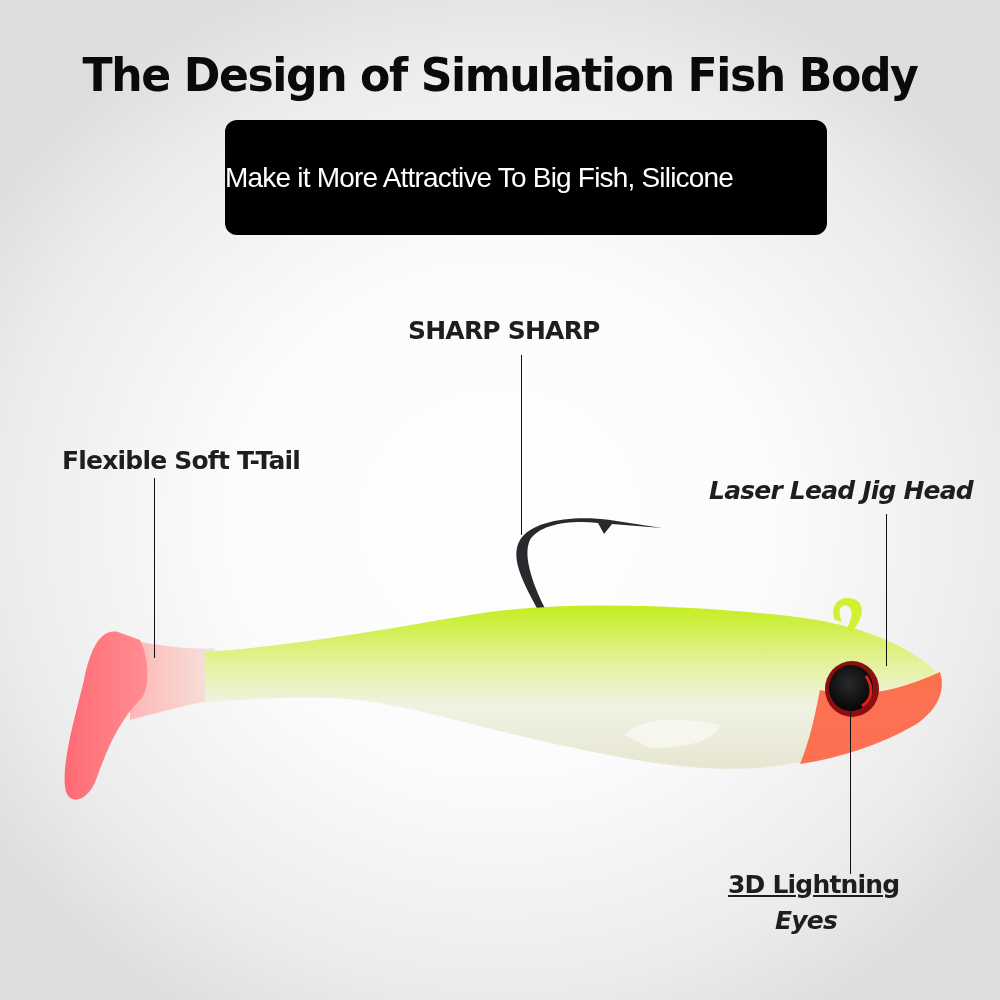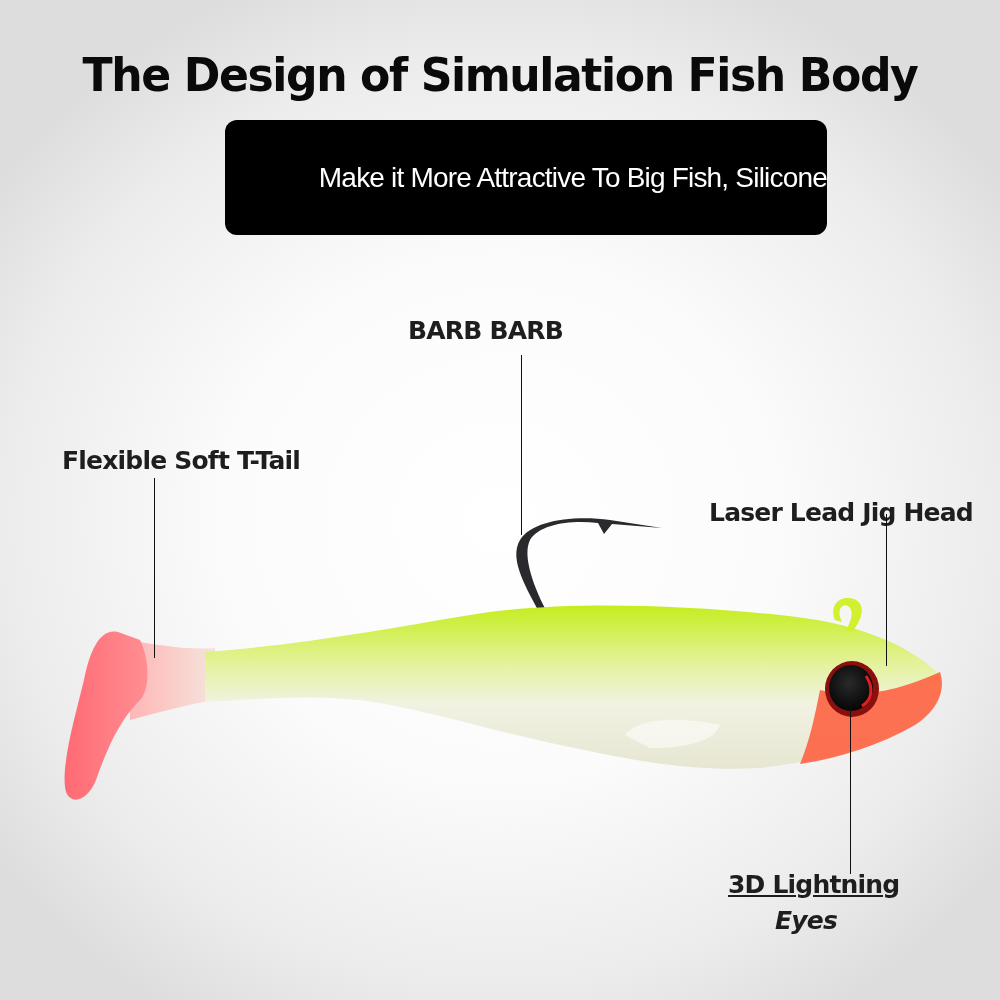--- a/index.html
+++ b/index.html
@@ -9,21 +9,21 @@
     font-family: "Liberation Sans", "DejaVu Sans", sans-serif;
   }
   .title {
     position:absolute; left:0; width:1000px; top:48px; text-align:center;
     font-family: "DejaVu Sans", sans-serif; font-weight:bold; font-size:46px;
     letter-spacing:-1.5px; color:#0a0a0a; transform: scaleX(0.96); transform-origin:center;
   }
   .subtitle-box {
     position:absolute; left:225px; top:120px; width:602px; height:115px;
     background:#000; border-radius:12px; color:#fff;
-    display:flex; flex-direction:column; justify-content:center; align-items:flex-end;
+    display:flex; flex-direction:column; justify-content:center; align-items:flex-start;
     font-family: "Liberation Sans", sans-serif; font-size:28px; line-height:38px;
     letter-spacing:-0.8px;
   }
   .label {
     position:absolute; font-family:"DejaVu Sans", sans-serif; font-weight:bold;
     color:#1e1e1e; font-size:25px; letter-spacing:-0.8px; white-space:nowrap;
   }
   .leader { position:absolute; width:1px; background:#111; }
   svg.lure { position:absolute; left:0; top:0; }
 </style>
@@ -74,24 +74,24 @@
 
   <path d="M625 735 C640 715 690 718 720 725 C715 740 690 748 650 748 Z" fill="#ffffff" opacity="0.55"></path>
 
   <path d="M835 620 C828 602 844 594 856 600 C866 606 862 620 852 632 L846 630 C852 620 854 610 848 606 C842 603 836 610 842 622 Z" fill="#d2f030"></path>
 
   <ellipse cx="852" cy="689" rx="27" ry="28" fill="#8a0f0f"></ellipse>
   <ellipse cx="851" cy="688" rx="22" ry="23" fill="url(#eyeGrad)"></ellipse>
   <path d="M866 676 C874 688 872 700 862 706" stroke="#e02020" stroke-width="3" fill="none"></path>
 </svg>
 
-<div class="label" style="left:408px; top:316px;">BARB BARB</div>
+<div class="label" style="left:408px; top:316px;">SHARP SHARP</div>
 <div class="leader" style="left:521px; top:355px; height:180px;"></div>
 
 <div class="label" style="left:50px; top:446px;margin-left:12px;">Flexible Soft T-Tail</div>
 <div class="leader" style="left:154px; top:478px; height:180px;"></div>
 
-<div class="label" style="left:709px; top:498px;">Laser Lead Jig Head</div>
+<div class="label" style="left:709px; top:476px;font-style:italic;">Laser Lead Jig Head</div>
 <div class="leader" style="left:886px; top:514px; height:152px;"></div>
 
 <div class="leader" style="left:850px; top:708px; height:166px;"></div>
 <div class="label" style="left:728px; top:870px;text-decoration:underline;">3D Lightning</div>
 <div class="label" style="left:775px; top:906px;font-style:italic;">Eyes</div>
 
 </body></html>

